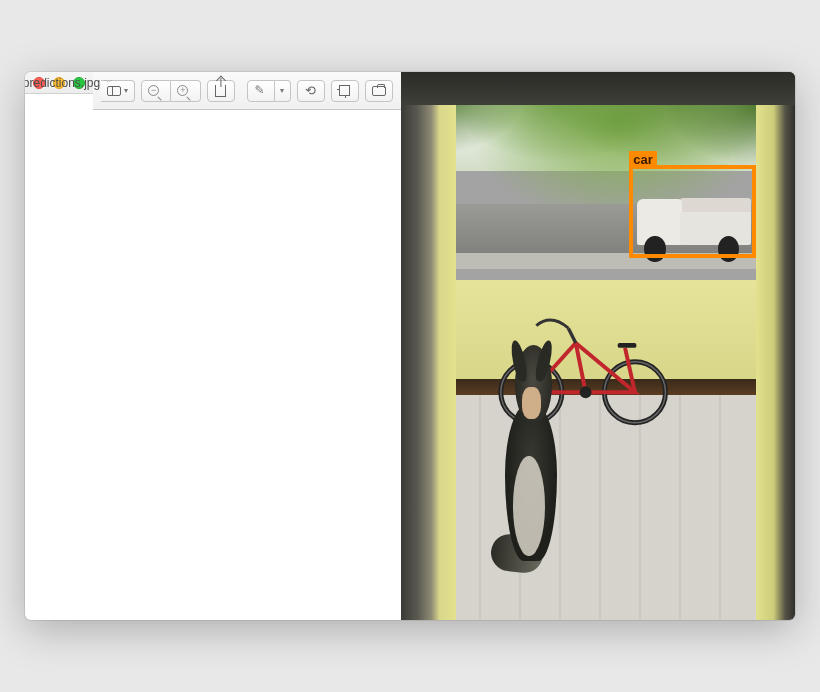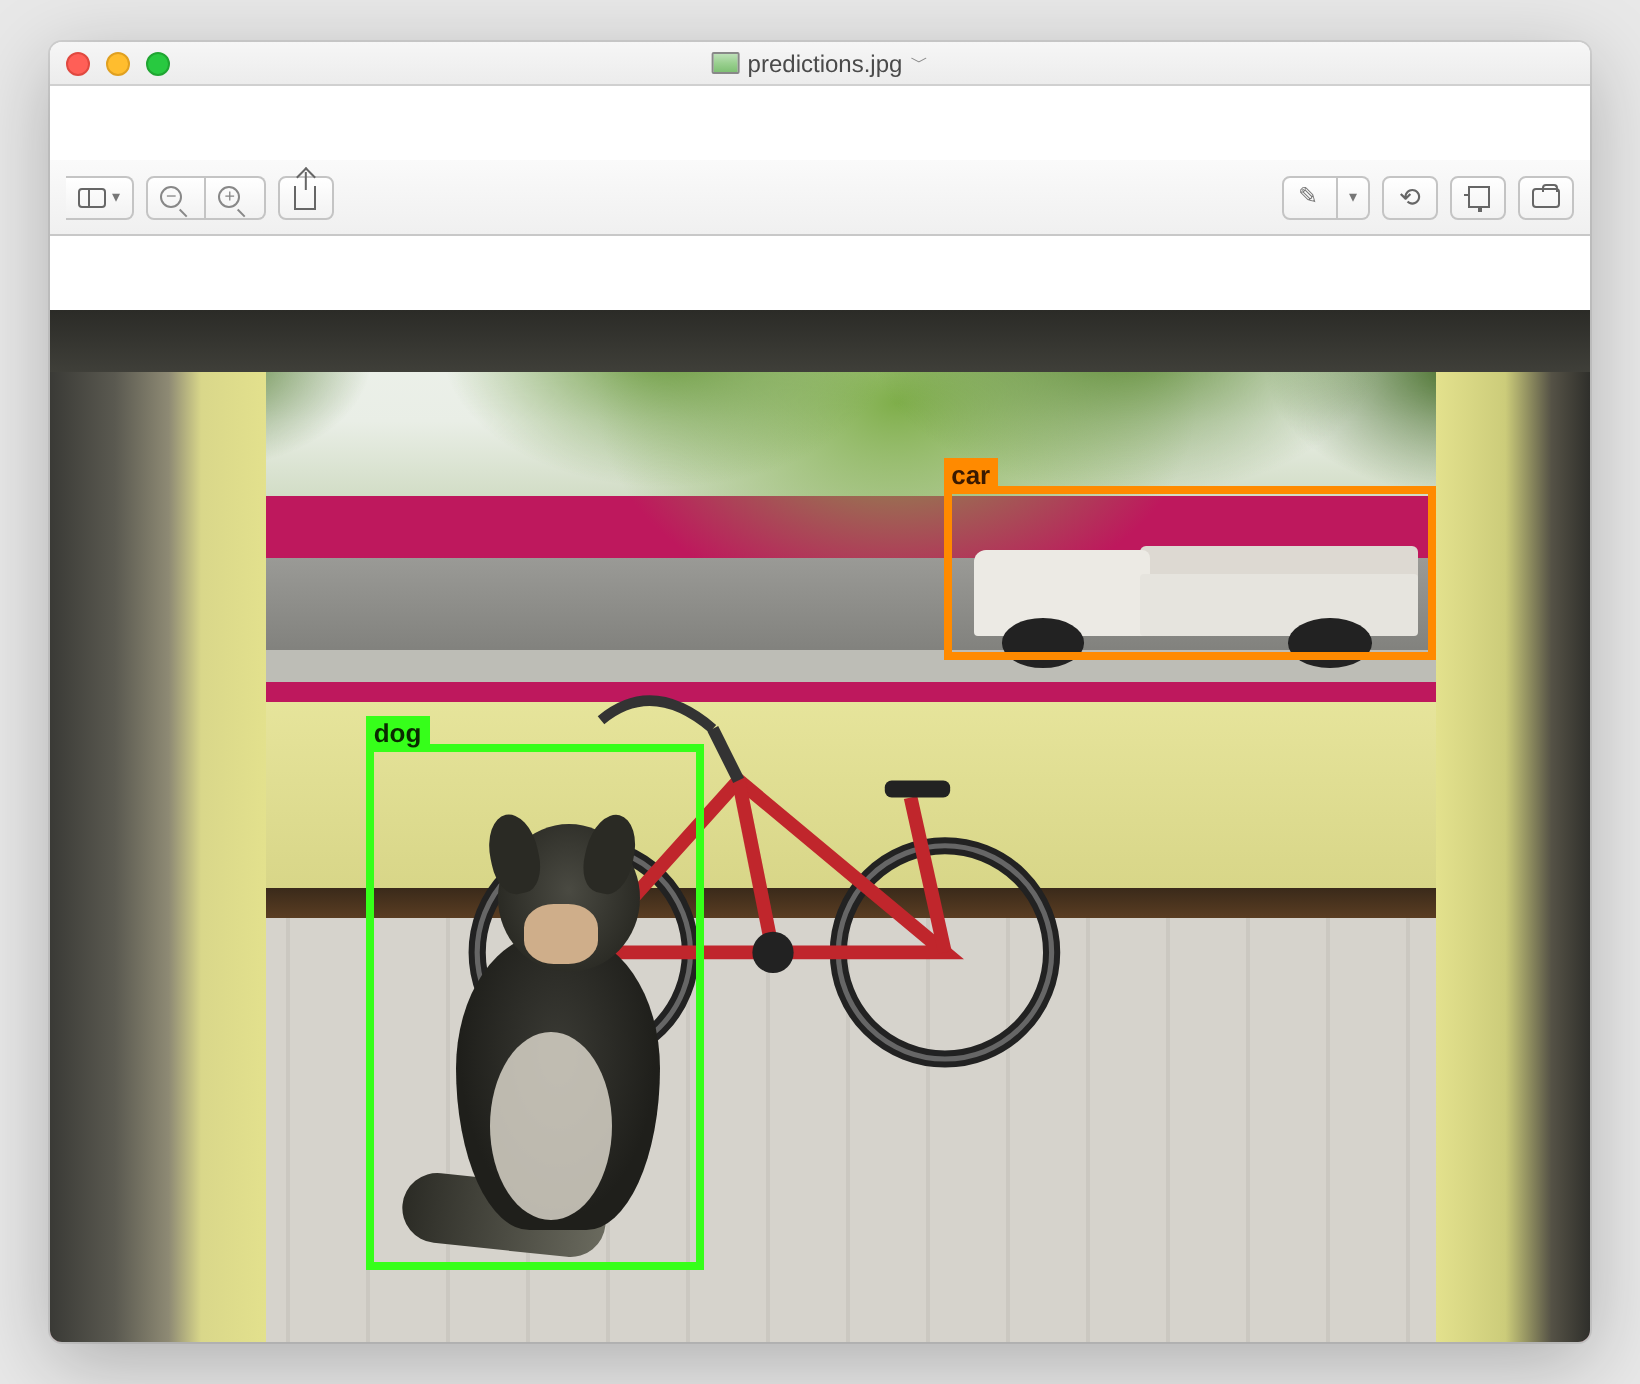--- a/index.html
+++ b/index.html
@@ -4,26 +4,26 @@
 <style>
 * { box-sizing: border-box; margin: 0; padding: 0; }
 body {
   width: 820px; height: 692px;
   background: #e8e8e8;
   font-family: -apple-system, "Helvetica Neue", Arial, sans-serif;
   display: flex; align-items: center; justify-content: center;
   overflow: hidden;
 }
 .window {
-  width: 770px; height: 650px;
+  width: 770px; height: 548px;
   background: #fff;
   border-radius: 6px;
   box-shadow: 0 10px 40px rgba(0,0,0,0.25), 0 0 0 1px rgba(0,0,0,0.08);
   overflow: hidden;
-  display: flex; flex-direction: column; gap: 37px;
+  display: flex; 
 }
 .titlebar {
   height: 22px;
   background: linear-gradient(#f6f6f6, #ececec);
   border-bottom: 1px solid #d0d0d0;
   display: flex; align-items: center;
   padding: 0 8px;
   position: relative;
 }
 .traffic-lights { display: flex; gap: 8px; }
@@ -65,21 +65,21 @@
 .spacer { flex: 1; }
 .search-field {
   height: 22px; width: 150px;
   border: 1px solid #c4c4c4; border-radius: 4px;
   background: #fff;
   display: flex; align-items: center;
   padding: 0 6px; gap: 4px;
   font-size: 11px; color: #999;
 }
 .content {
-  flex: 1; position: relative; overflow: hidden; background: #be185d;
+  flex: 1; position: relative; overflow: hidden; background: #a3a3a3;
 }
 .scene {
   position: absolute; inset: 0;
 }
 .sky { position:absolute; left:0; right:0; top:0; height:18%;
   background: linear-gradient(180deg,#eef2ec 0%, #e9eee6 60%, #d2ddc6 100%); }
 .foliage { position:absolute; left:0; right:0; top:0; height:45%;
   background:
     radial-gradient(120px 80px at 10% 10%, #4f7a2d 0%, transparent 70%),
     radial-gradient(160px 100px at 40% 8%, #6a9a3d 0%, transparent 70%),
@@ -269,18 +269,15 @@
         <div class="chest"></div>
         <div class="head"></div>
         <div class="ear l"></div>
           <div class="ear r"></div>
         <div class="muzzle"></div>
       </div>
 
       <div class="bbox car">
         <div class="lbl">car</div>
       </div>
-      <div class="bbox dog">
-        <div class="lbl">dog</div>
-      </div>
     </div>
   </div>
 </div>
 
 </body></html>

